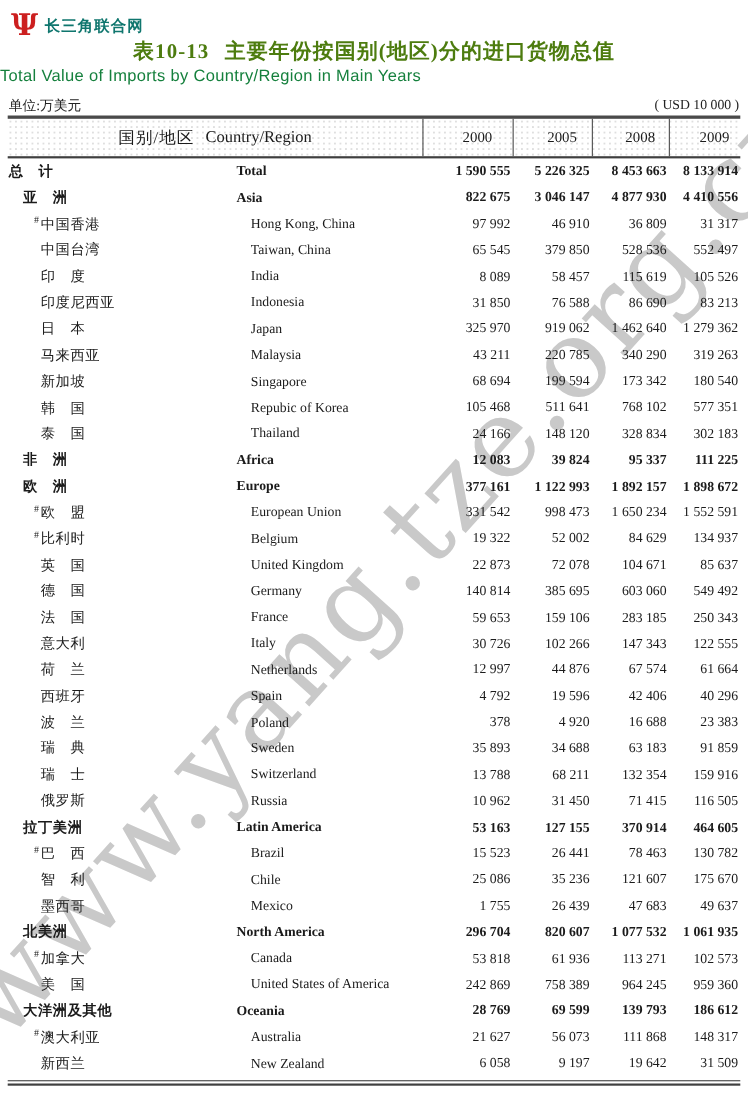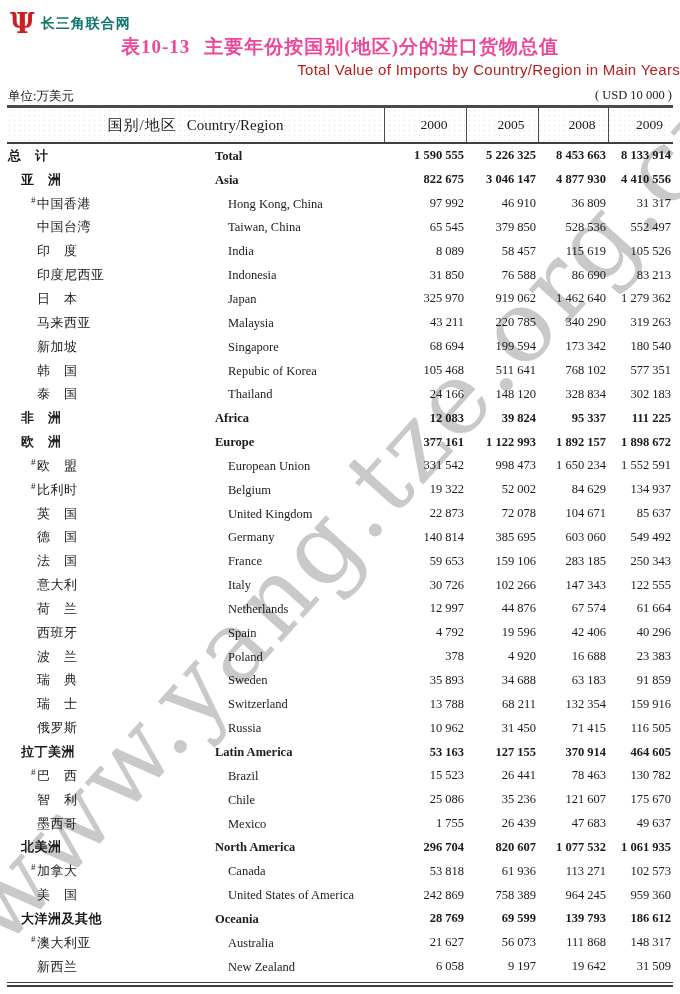--- a/index.html
+++ b/index.html
@@ -24,27 +24,27 @@
     color:#cc1f1f; font-family:"DejaVu Serif",serif;
     font-size:27px; font-weight:700; line-height:1;
   }
   .logo-text {
     font-family:"Liberation Sans","DejaVu Sans",sans-serif;
     font-size:14px; font-weight:700; color:#0f766e; letter-spacing:1px;
   }
   
   .title-zh {
     position:absolute; top:34px; left:0; width:100%; text-align:center;
-    font-size:19px; font-weight:700; letter-spacing:1px; color:#ec4899;
+    font-size:19px; font-weight:700; letter-spacing:1px; color:#4d7c0f;
   }
   .title-zh .tno { margin-right:14px; }
   .title-en {
-    position:absolute; top:61px; left:0; width:100%; text-align:right;
+    position:absolute; top:61px; left:0; width:100%; text-align:left;
     font-family:"Liberation Sans","DejaVu Sans",sans-serif;
-    font-size:15px; color:#b91c1c; letter-spacing:0.3px;
+    font-size:15px; color:#15803d; letter-spacing:0.3px;
   }
   
   .unit-row {
     position:absolute; top:88px; left:8px; width:664px;
     display:flex; justify-content:space-between; font-size:12.5px; color:#222;
   }
   
   .imports-table { position:absolute; top:105px; left:7px; width:666px; }
   .thead {
     display:flex; height:39px; align-items:stretch;

